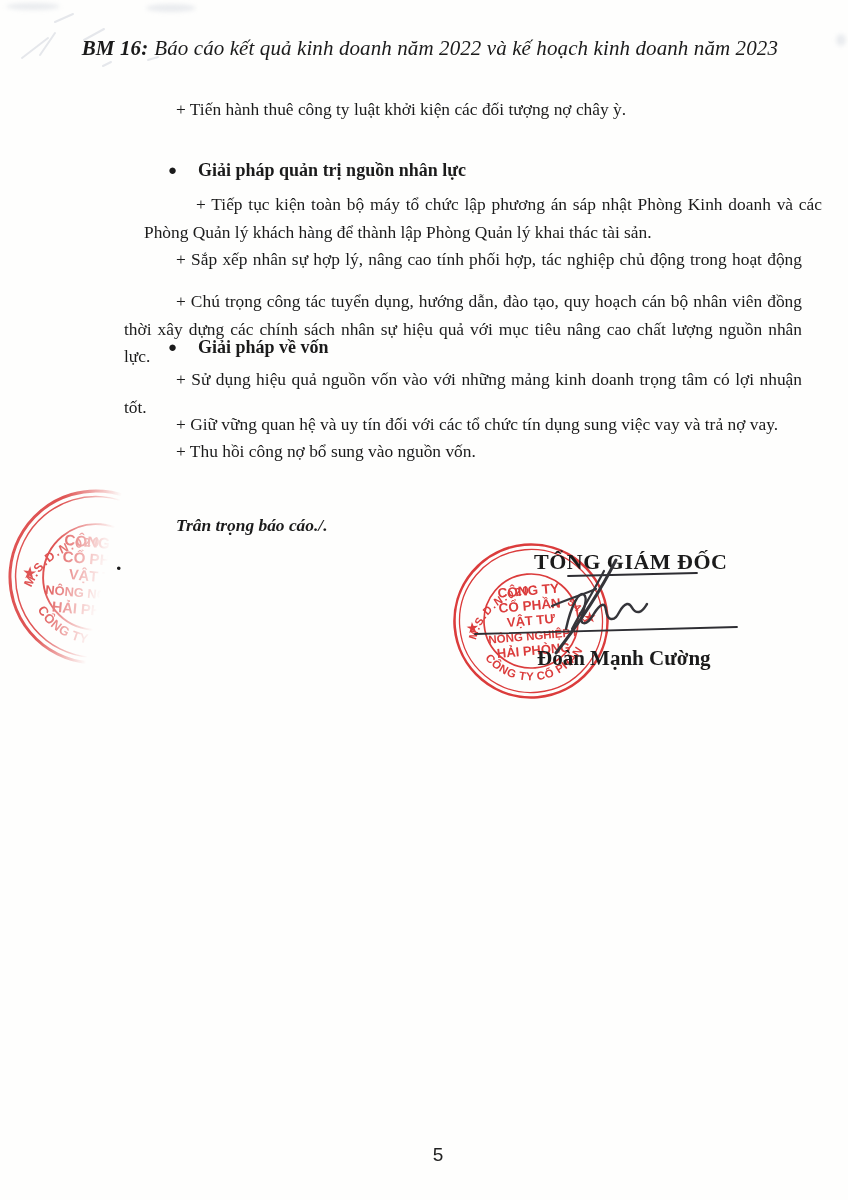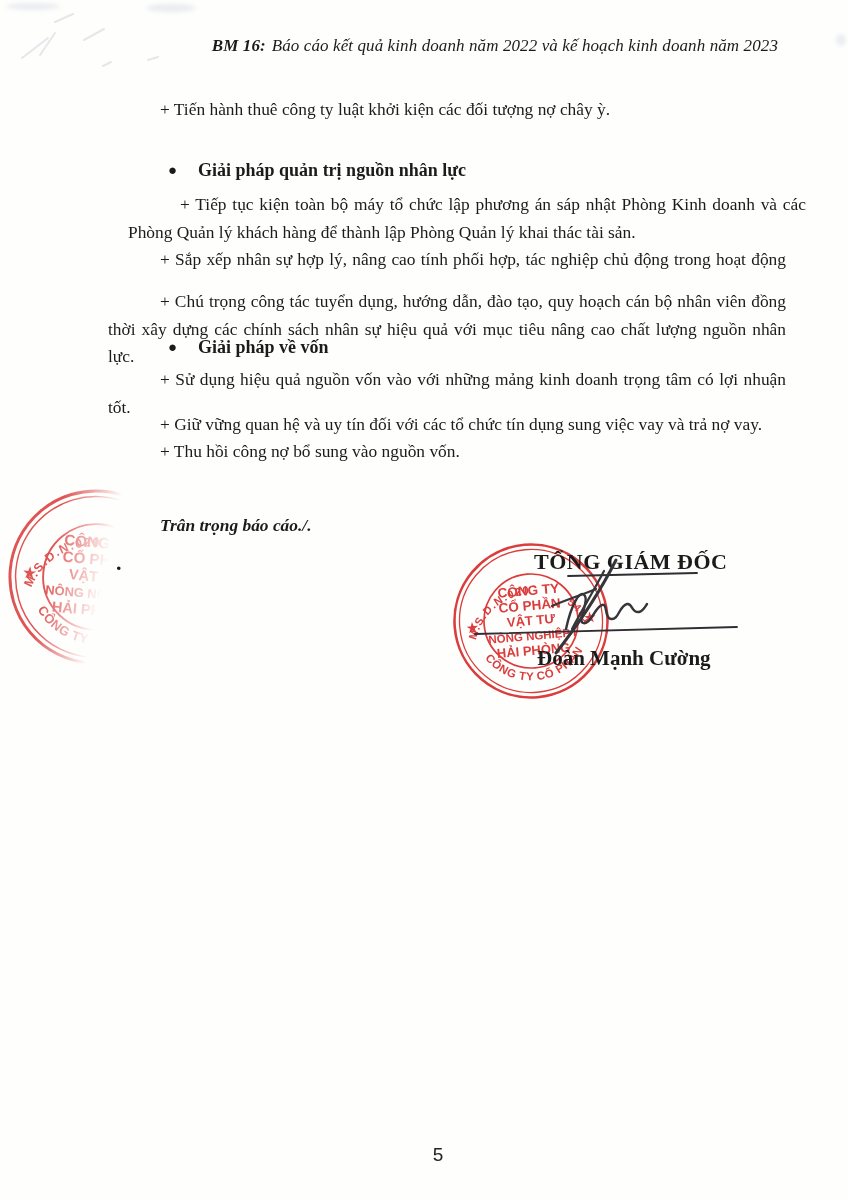--- a/index.html
+++ b/index.html
@@ -4,25 +4,25 @@
 <style>
   html,body{margin:0;padding:0;background:#e8e8e8;}
   .page{
     position:relative;width:848px;height:1200px;margin:0 auto;
     background:#fefefd;overflow:hidden;
     font-family:"Liberation Serif", serif;color:#1b1b1b;
   }
   
   .header-line{
     position:absolute;top:36px;right:70px;
-    font-style:italic;font-size:17px;letter-spacing:.1px;white-space:nowrap;
+    font-style:italic;font-size:21px;letter-spacing:.1px;white-space:nowrap;
   }
   .header-line .hp{font-weight:bold;margin-right:6px;}
   
-  .para{position:absolute;left:108px;width:678px;font-size:17.4px;line-height:27.5px;}
+  .para{position:absolute;left:124px;width:678px;font-size:17.4px;line-height:27.5px;}
   .line{white-space:nowrap;}
   .just{text-align:justify;text-align-last:justify;white-space:normal;}
   .ind{text-indent:52px;}
   .h3{position:absolute;left:131px;font-size:18px;font-weight:bold;white-space:nowrap;}
   .h3 .h3lbl{margin-left:17px;}
   .blt{position:absolute;left:168px;font-size:18px;font-weight:bold;white-space:nowrap;}
   .blt .mk{font-size:15px;vertical-align:1px;}
   .blt .blbl{margin-left:21px;}
   .bi{font-weight:bold;font-style:italic;}
   

